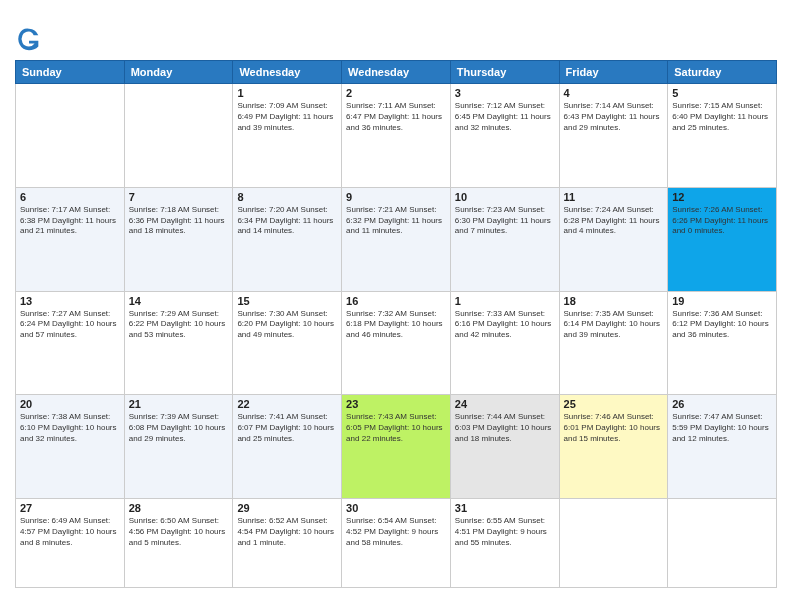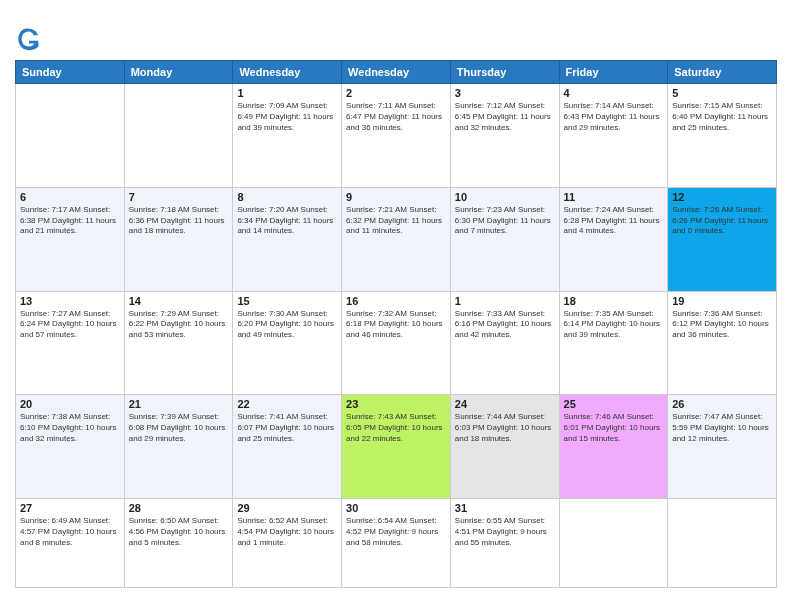--- a/index.html
+++ b/index.html
@@ -279,21 +279,21 @@
             <div class="day-detail">Sunrise: 7:43 AM
 Sunset: 6:05 PM
 Daylight: 10 hours and 22 minutes.</div>
           </td>
           <td style="background: #e5e5e5;">
             <div class="day-number">24</div>
             <div class="day-detail">Sunrise: 7:44 AM
 Sunset: 6:03 PM
 Daylight: 10 hours and 18 minutes.</div>
           </td>
-          <td style="background: #f0abfc;">
+          <td style="background: #fef9c3;">
             <div class="day-number">25</div>
             <div class="day-detail">Sunrise: 7:46 AM
 Sunset: 6:01 PM
 Daylight: 10 hours and 15 minutes.</div>
           </td>
           <td style="background: rgb(240, 244, 250);">
             <div class="day-number">26</div>
             <div class="day-detail">Sunrise: 7:47 AM
 Sunset: 5:59 PM
 Daylight: 10 hours and 12 minutes.</div>

